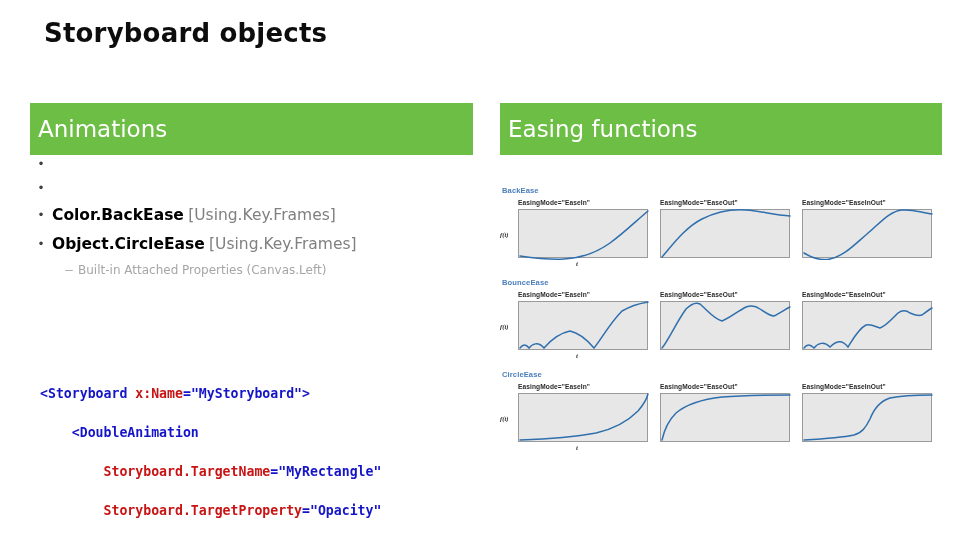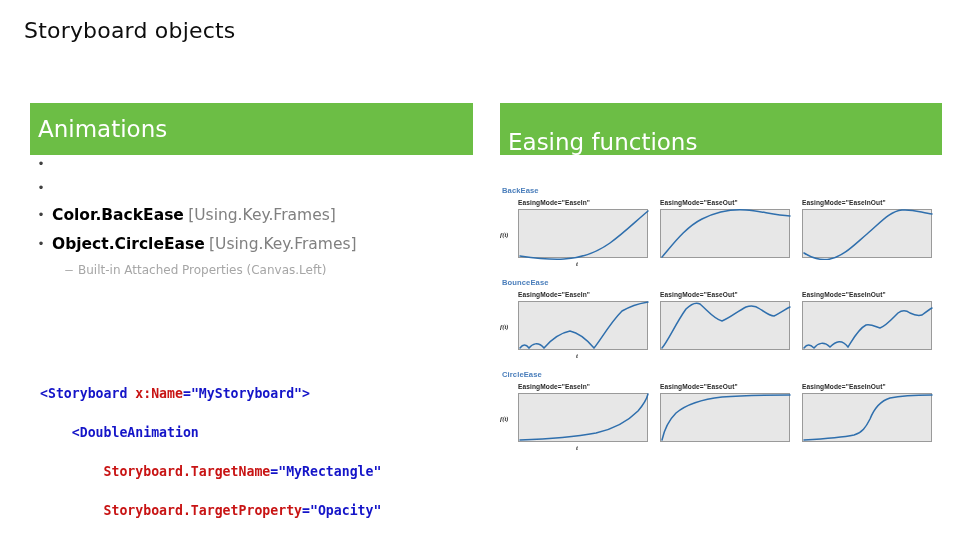--- a/index.html
+++ b/index.html
@@ -12,24 +12,24 @@
     height: 540px;
     overflow: hidden;
     font-family: "Liberation Sans", sans-serif;
     color: #000000;
     position: relative;
   }
 
   
   .slide-title {
     position: absolute;
-    left: 24px;
+    left: 44px;
     top: 18px;
-    font-size: 22px;
-    font-weight: 400;
+    font-size: 26px;
+    font-weight: 700;
     letter-spacing: 0.2px;
     color: #0d0d0d;
     font-family: "DejaVu Sans", sans-serif;
     font-stretch: normal;
     white-space: nowrap;
   }
 
   
   .section-bar {
     position: absolute;
@@ -40,21 +40,21 @@
   }
   .section-bar .bar-label {
     color: #ffffff;
     font-size: 23px;
     font-weight: 400;
     padding-left: 8px;
     font-family: "DejaVu Sans", sans-serif;
     white-space: nowrap;
   }
   #bar-animations { left: 30px; top: 103px; width: 443px; }
-  #bar-easing     { left: 500px; top: 103px; width: 442px; align-items: flex-end; }
+  #bar-easing     { left: 500px; top: 103px; width: 442px; }
 
   
   .bullet-list {
     position: absolute;
     left: 30px;
     top: 158px;
     width: 450px;
   }
   .bullet-item {
     display: flex;

